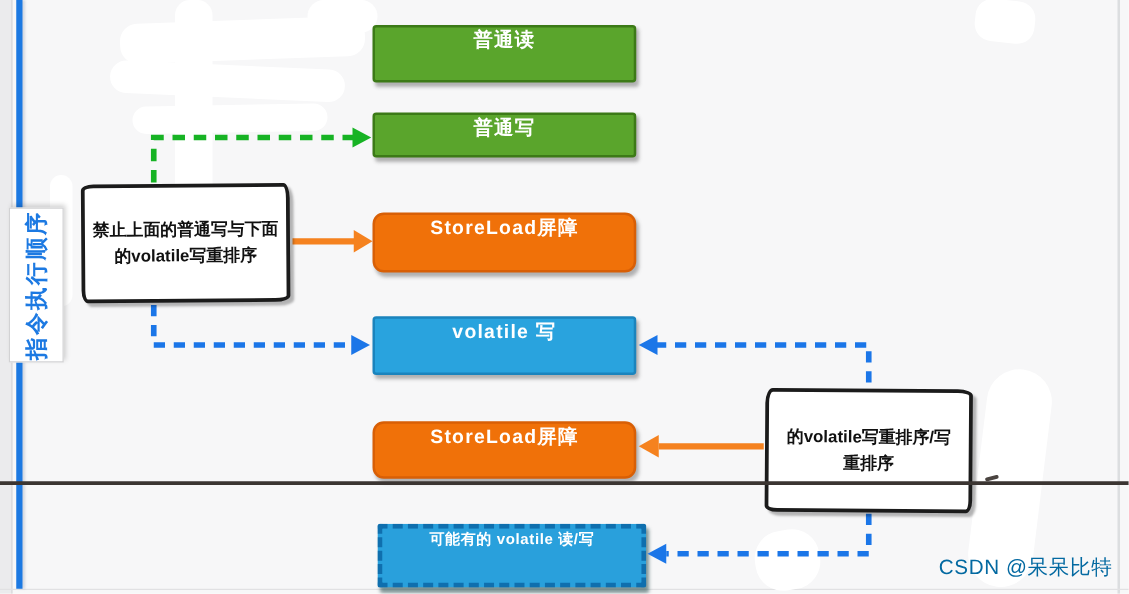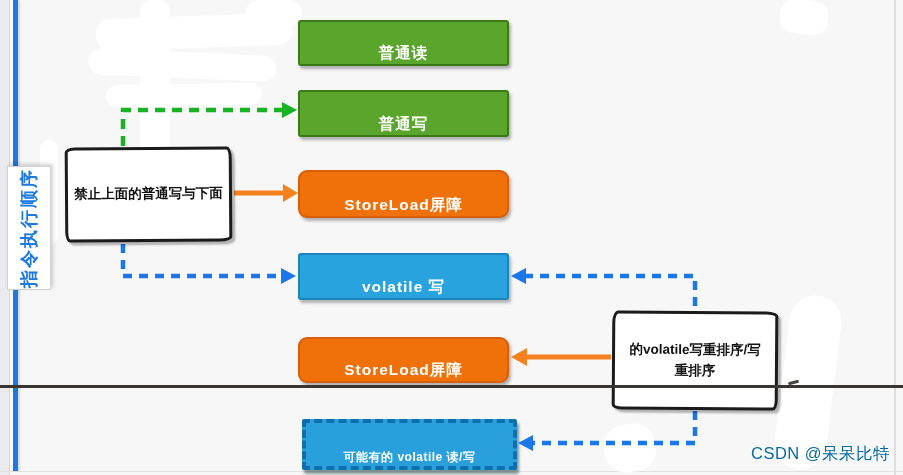--- a/index.html
+++ b/index.html
@@ -10,27 +10,27 @@
   .left-strip{position:absolute;left:0;top:0;width:9px;height:475px;background:#ebebed;border-right:1px solid #d8d8da;z-index:2;}
   .right-edge{position:absolute;left:894px;top:0;width:2px;height:475px;background:#dcdee0;z-index:2;}
   .bottom-edge{position:absolute;left:0;top:471px;width:903px;height:1px;background:#e1e1e3;z-index:2;}
   .scribble{position:absolute;background:#ffffff;border-radius:14px;z-index:3;}
 
   
   .axis-line{position:absolute;left:13px;top:0;width:5px;height:471px;background:#1c79e2;box-shadow:2px 0 2px rgba(150,160,180,.35);z-index:6;}
   .axis-label{position:absolute;left:-33px;top:206px;width:122px;height:42px;background:#ffffff;border:1px solid #d2d2d4;box-shadow:2px 2px 4px rgba(0,0,0,.18);transform:rotate(-90deg);display:flex;align-items:center;justify-content:center;color:#1c79e2;font-size:18px;font-weight:bold;letter-spacing:2px;z-index:35;}
 
   
-  .node{position:absolute;left:298px;width:211px;display:flex;align-items:flex-end;justify-content:center;color:#ffffff;font-weight:bold;font-size:15.5px;letter-spacing:1px;z-index:10;box-sizing:border-box;}
+  .node{position:absolute;left:298px;width:211px;display:flex;align-items:flex-start;justify-content:center;color:#ffffff;font-weight:bold;font-size:15.5px;letter-spacing:1px;z-index:10;box-sizing:border-box;}
   .node.green{background:#5aa52c;border:2px solid #3c7a17;border-radius:3px;box-shadow:2px 3px 3px rgba(90,90,90,.45);}
   .node.orange{background:#f07109;border:2px solid #d85f06;border-radius:9px;box-shadow:2px 3px 3px rgba(90,90,90,.45);}
   .node.blue{background:#29a3de;border:2px solid #1b84bd;border-radius:3px;box-shadow:2px 3px 3px rgba(90,90,90,.45);}
   .node.blue-dashed{background:#29a0dc;border:4px dashed #0f6fae;border-radius:2px;box-shadow:2px 4px 3px rgba(30,70,70,.55);letter-spacing:0.5px;}
   #node-normal-read{top:20px;height:46px;}
-  #node-normal-write{top:90px;height:47px;}
+  #node-normal-write{top:90px;height:36px;}
   #node-storestore{top:170px;height:48px;}
   #node-volatile-write{top:253px;height:47px;}
   #node-storeload{top:337px;height:46px;}
   #node-maybe-rw{left:302px;top:419px;width:215px;height:51px;font-size:12px;}
 
   
   .callout{position:absolute;background:#ffffff;border:3px solid #1b1b1b;box-shadow:3px 3px 2px rgba(0,0,0,.28);display:flex;flex-direction:column;align-items:center;justify-content:center;font-size:13.5px;font-weight:bold;color:#111;line-height:1.55;z-index:30;box-sizing:border-box;text-align:center;}
   #callout-left{left:65px;top:147px;width:167px;height:95px;border-radius:10px 5px 12px 5px/5px 12px 5px 10px;transform:rotate(-.4deg);}
   #callout-right{left:612px;top:311px;width:166px;height:99px;border-radius:6px 12px 5px 10px/12px 5px 10px 5px;transform:rotate(.4deg);}
 
@@ -99,20 +99,21 @@
 
     <path d="M611 357 L527 357" fill="none" stroke="#f5821f" stroke-width="5"></path>
     <polygon points="511,357 527,348 527,366" fill="#f5821f"></polygon>
 
     <path d="M695 411 L695 443 L533 443" fill="none" stroke="#1b76e8" stroke-width="4.5" stroke-dasharray="9 7"></path>
     <polygon points="518,443 533,435 533,451" fill="#1b76e8"></polygon>
   </svg>
 
   <div class="callout" id="callout-left">
     <div>禁止上面的普通写与下面</div>
+    <div>的volatile写重排序</div>
   </div>
   <div class="callout" id="callout-right">
     <div>的volatile写重排序/写</div>
     <div>重排序</div>
   </div>
 
   <div class="black-line"></div>
   <div class="line-tick"></div>
 
   <div class="watermark">CSDN @呆呆比特</div>

